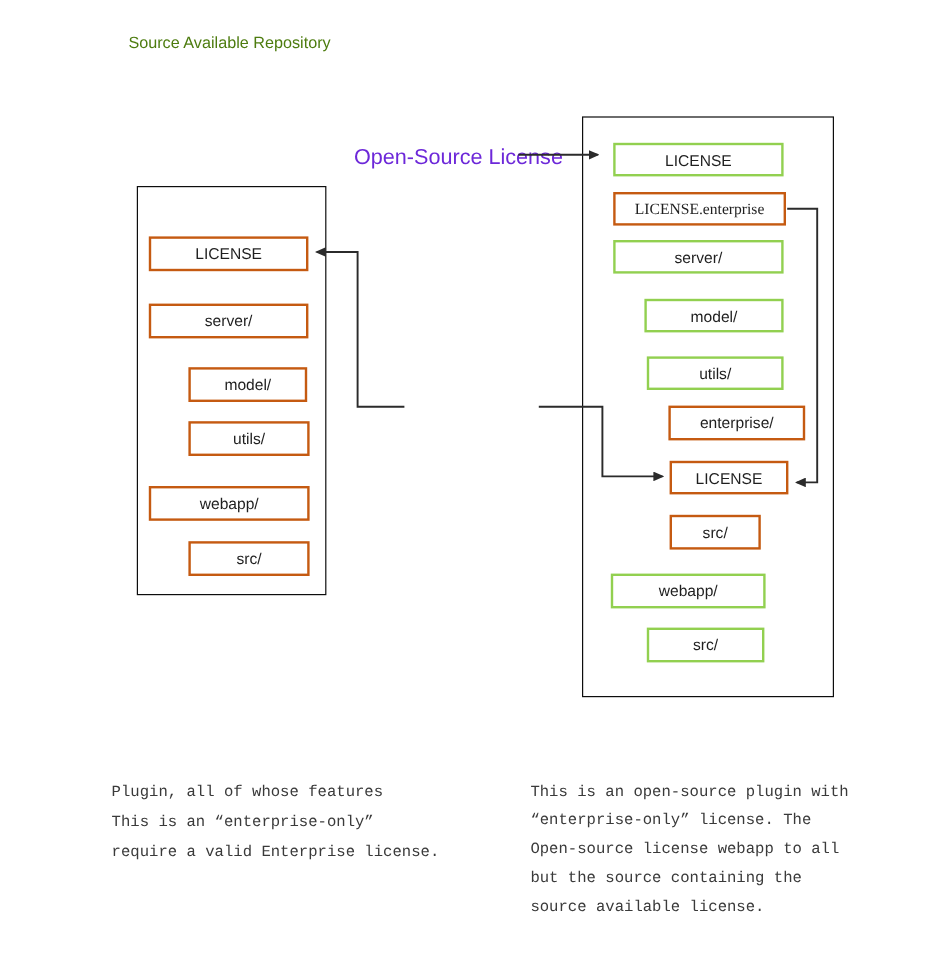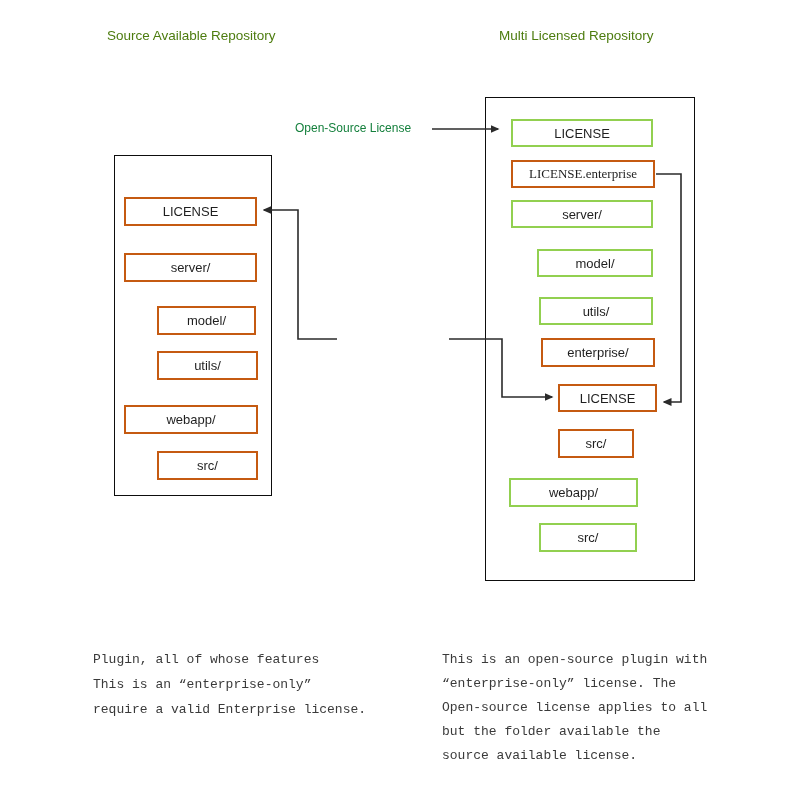--- a/index.html
+++ b/index.html
@@ -34,22 +34,22 @@
     display: flex;
     align-items: center;
     justify-content: center;
     font-size: 13px;
     color: #1f1f1f;
     white-space: nowrap;
     box-sizing: border-box;
   }
   .float-label {
     position: absolute;
-    font-size: 12px;
-    color: #15803d;
+    font-size: 18px;
+    color: #6d28d9;
     white-space: nowrap;
   }
   .float-label.center {
     text-align: center;
   }
   .float-label .line2 {
     margin-top: 11px;
   }
   .connectors {
     position: absolute;
@@ -72,39 +72,38 @@
     height: 24px;
     line-height: 24px;
   }
 </style>
 </head>
 <body>
 
 <div class="canvas">
 
   <div class="title" style="left:107px; top:28px; width:170px;">Source Available Repository</div>
-  <div class="title" style="left:499px; top:28px; width:175px;">Multi Licensed Repository</div>
 
   <div class="repo-outline" style="left:114px; top:155px; width:156px; height:339px;"></div>
 
   <div class="node" style="left: 124px; top: 197px; width: 133px; height: 29px; border-color: rgb(197, 90, 17);">LICENSE</div>
   <div class="node" style="left: 124px; top: 253px; width: 133px; height: 29px; border-color: rgb(197, 90, 17);">server/</div>
   <div class="node" style="left: 157px; top: 306px; width: 99px; height: 29px; border-color: rgb(197, 90, 17);">model/</div>
   <div class="node" style="left: 157px; top: 351px; width: 101px; height: 29px; border-color: rgb(197, 90, 17);">utils/</div>
   <div class="node" style="left: 124px; top: 405px; width: 134px; height: 29px; border-color: rgb(197, 90, 17);">webapp/</div>
   <div class="node" style="left: 157px; top: 451px; width: 101px; height: 29px; border-color: rgb(197, 90, 17);">src/</div>
 
   <div class="repo-outline" style="left:485px; top:97px; width:208px; height:482px;"></div>
 
   <div class="node" style="left: 511px; top: 119px; width: 142px; height: 28px; border-color: rgb(146, 208, 80);">LICENSE</div>
   <div class="node" style="left: 511px; top: 160px; width: 144px; height: 28px; border-color: rgb(197, 90, 17); font-family: Liberation Serif, serif;">LICENSE.enterprise</div>
   <div class="node" style="left: 511px; top: 200px; width: 142px; height: 28px; border-color: rgb(146, 208, 80);">server/</div>
   <div class="node" style="left: 537px; top: 249px; width: 116px; height: 28px; border-color: rgb(146, 208, 80);">model/</div>
   <div class="node" style="left: 539px; top: 297px; width: 114px; height: 28px; border-color: rgb(146, 208, 80);">utils/</div>
-  <div class="node" style="left: 541px; top: 338px; width: 114px; height: 29px; border-color: rgb(197, 90, 17);">enterprise/</div>
+  <div class="node" style="left: 557px; top: 338px; width: 114px; height: 29px; border-color: rgb(197, 90, 17);">enterprise/</div>
   <div class="node" style="left: 558px; top: 384px; width: 99px; height: 28px; border-color: rgb(197, 90, 17);">LICENSE</div>
   <div class="node" style="left: 558px; top: 429px; width: 76px; height: 29px; border-color: rgb(197, 90, 17);">src/</div>
   <div class="node" style="left: 509px; top: 478px; width: 129px; height: 29px; border-color: rgb(146, 208, 80);">webapp/</div>
   <div class="node" style="left: 539px; top: 523px; width: 98px; height: 29px; border-color: rgb(146, 208, 80);">src/</div>
 
   <div class="float-label" style="left:295px; top:121px;">Open-Source License</div>
 
   <svg class="connectors" width="788" height="801" viewBox="0 0 788 801">
     <defs>
       <marker id="arrowR" markerWidth="9" markerHeight="8" refX="7.5" refY="4" orient="auto" markerUnits="userSpaceOnUse">
@@ -122,18 +121,18 @@
   </svg>
 
   <div class="note left" style="left:93px; top:647px;">
     <div class="note-line">Plugin, all of whose features</div>
     <div class="note-line">This is an “enterprise-only”</div>
     <div class="note-line">require a valid Enterprise license.</div>
   </div>
   <div class="note right" style="left:428px; top:648px;margin-left:14px;">
     <div class="note-line">This is an open-source plugin with</div>
     <div class="note-line">“enterprise-only” license. The</div>
-    <div class="note-line">Open-source license applies to all</div>
-    <div class="note-line">but the folder available the</div>
+    <div class="note-line">Open-source license webapp to all</div>
+    <div class="note-line">but the source containing the</div>
     <div class="note-line">source available license.</div>
   </div>
 
 </div>
 
 </body></html>

